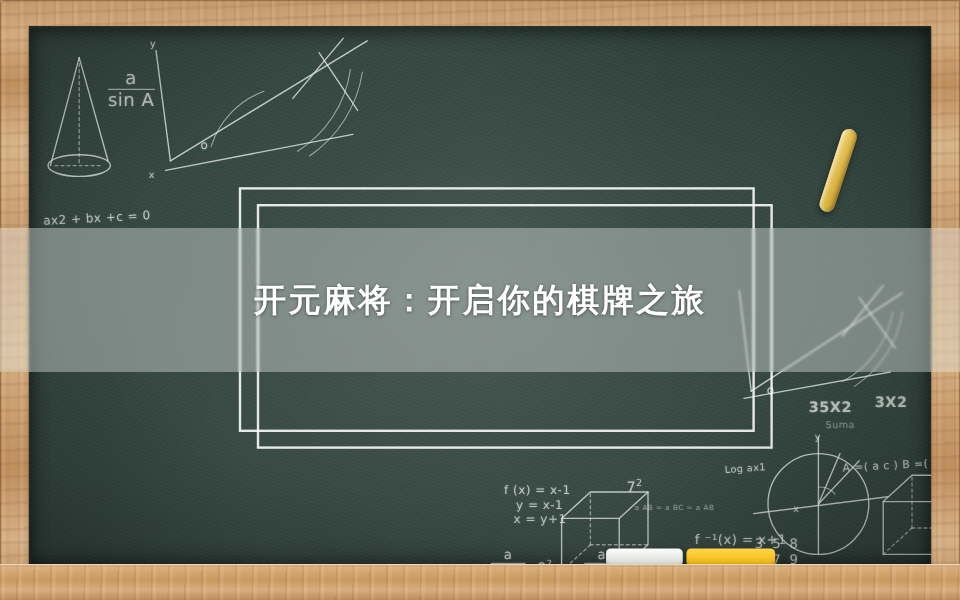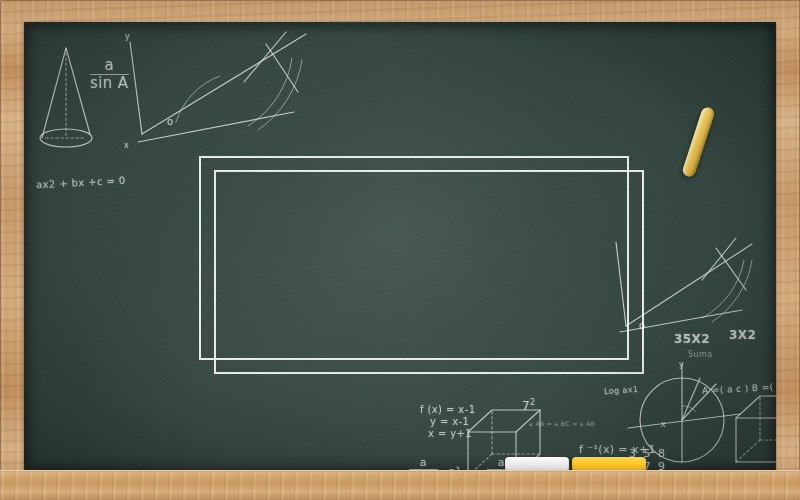--- a/index.html
+++ b/index.html
@@ -272,20 +272,23 @@
     <div class="chalk-text" style="left:605px; top:438px; font-size:11px; letter-spacing:2px;">2 7 9</div>
 
     <div id="deco-rect-outer"></div>
     <div id="deco-rect-inner"></div>
 
     <div id="chalk-stick-float"></div>
 
     <div id="board-vignette"></div>
   </div>
 
+  <div id="title-band">
+    <div id="title-text">开元麻将：开启你的棋牌之旅</div>
+  </div>
 
   <div class="ledge-chalk" id="chalk-white"></div>
   <div class="ledge-chalk" id="chalk-yellow"></div>
 
   <div id="ledge">
     <div id="ledge-grain"></div>
     <div id="ledge-top-edge"></div>
   </div>
 
 </div>

